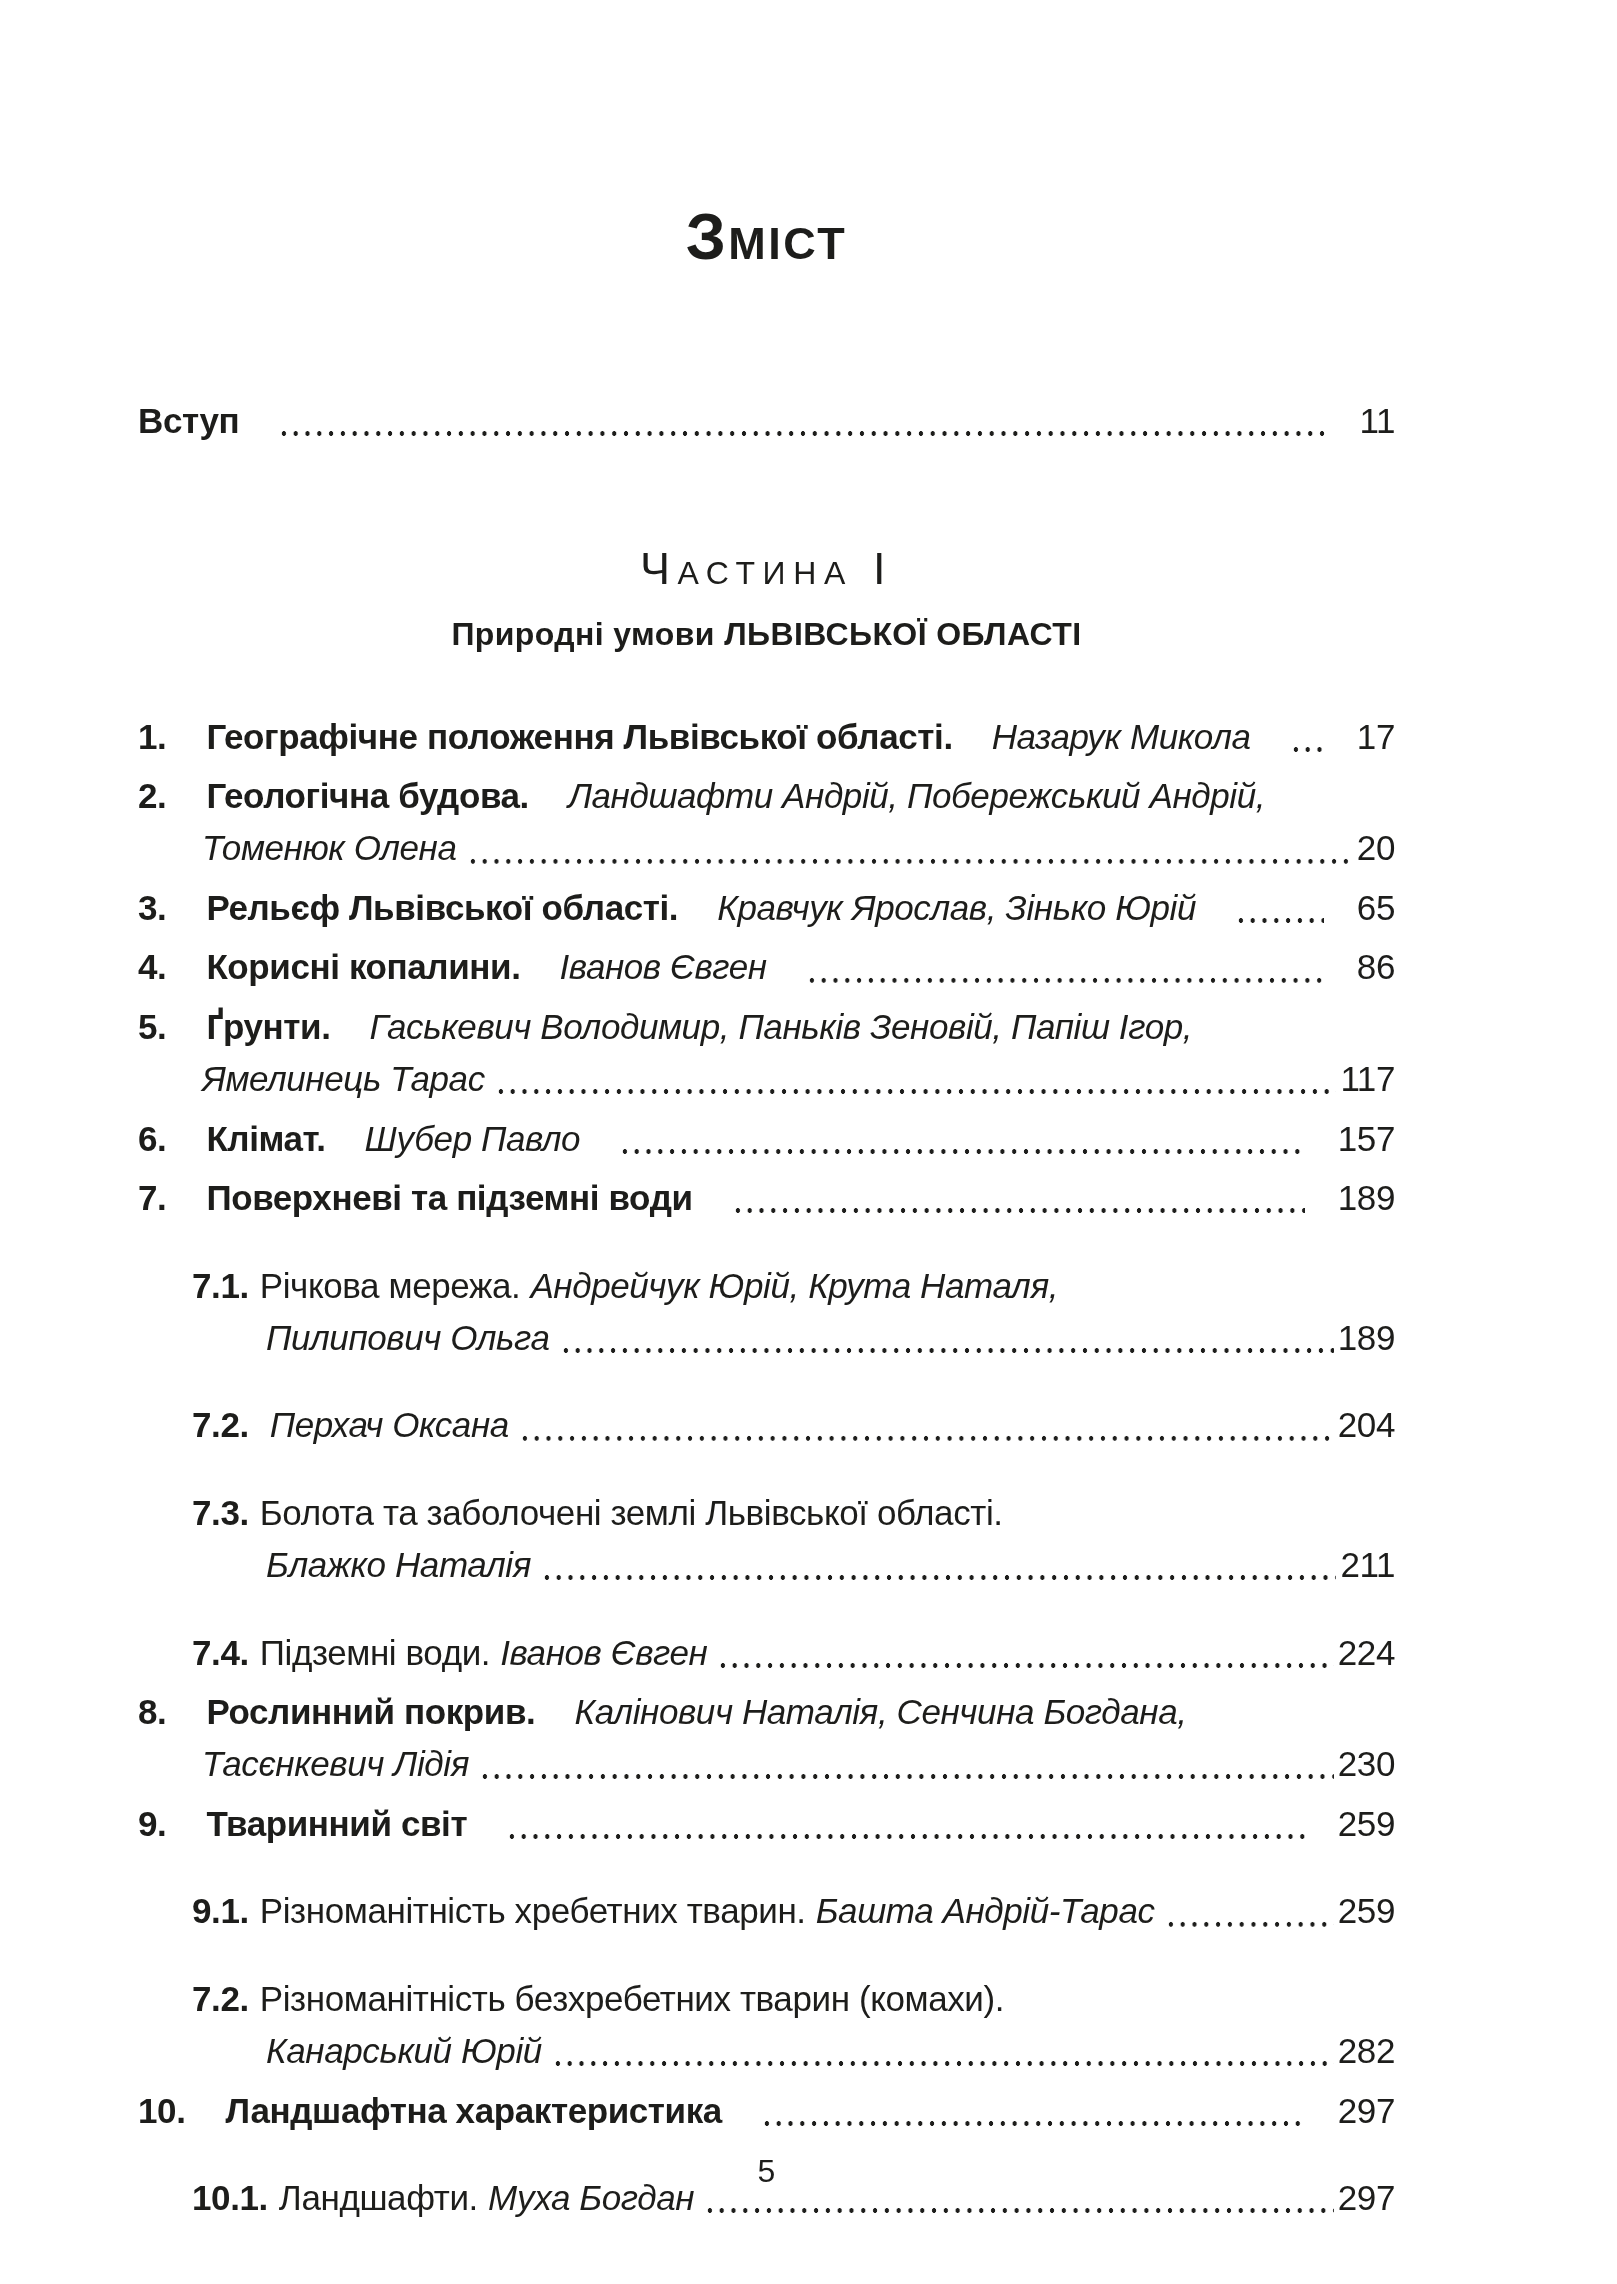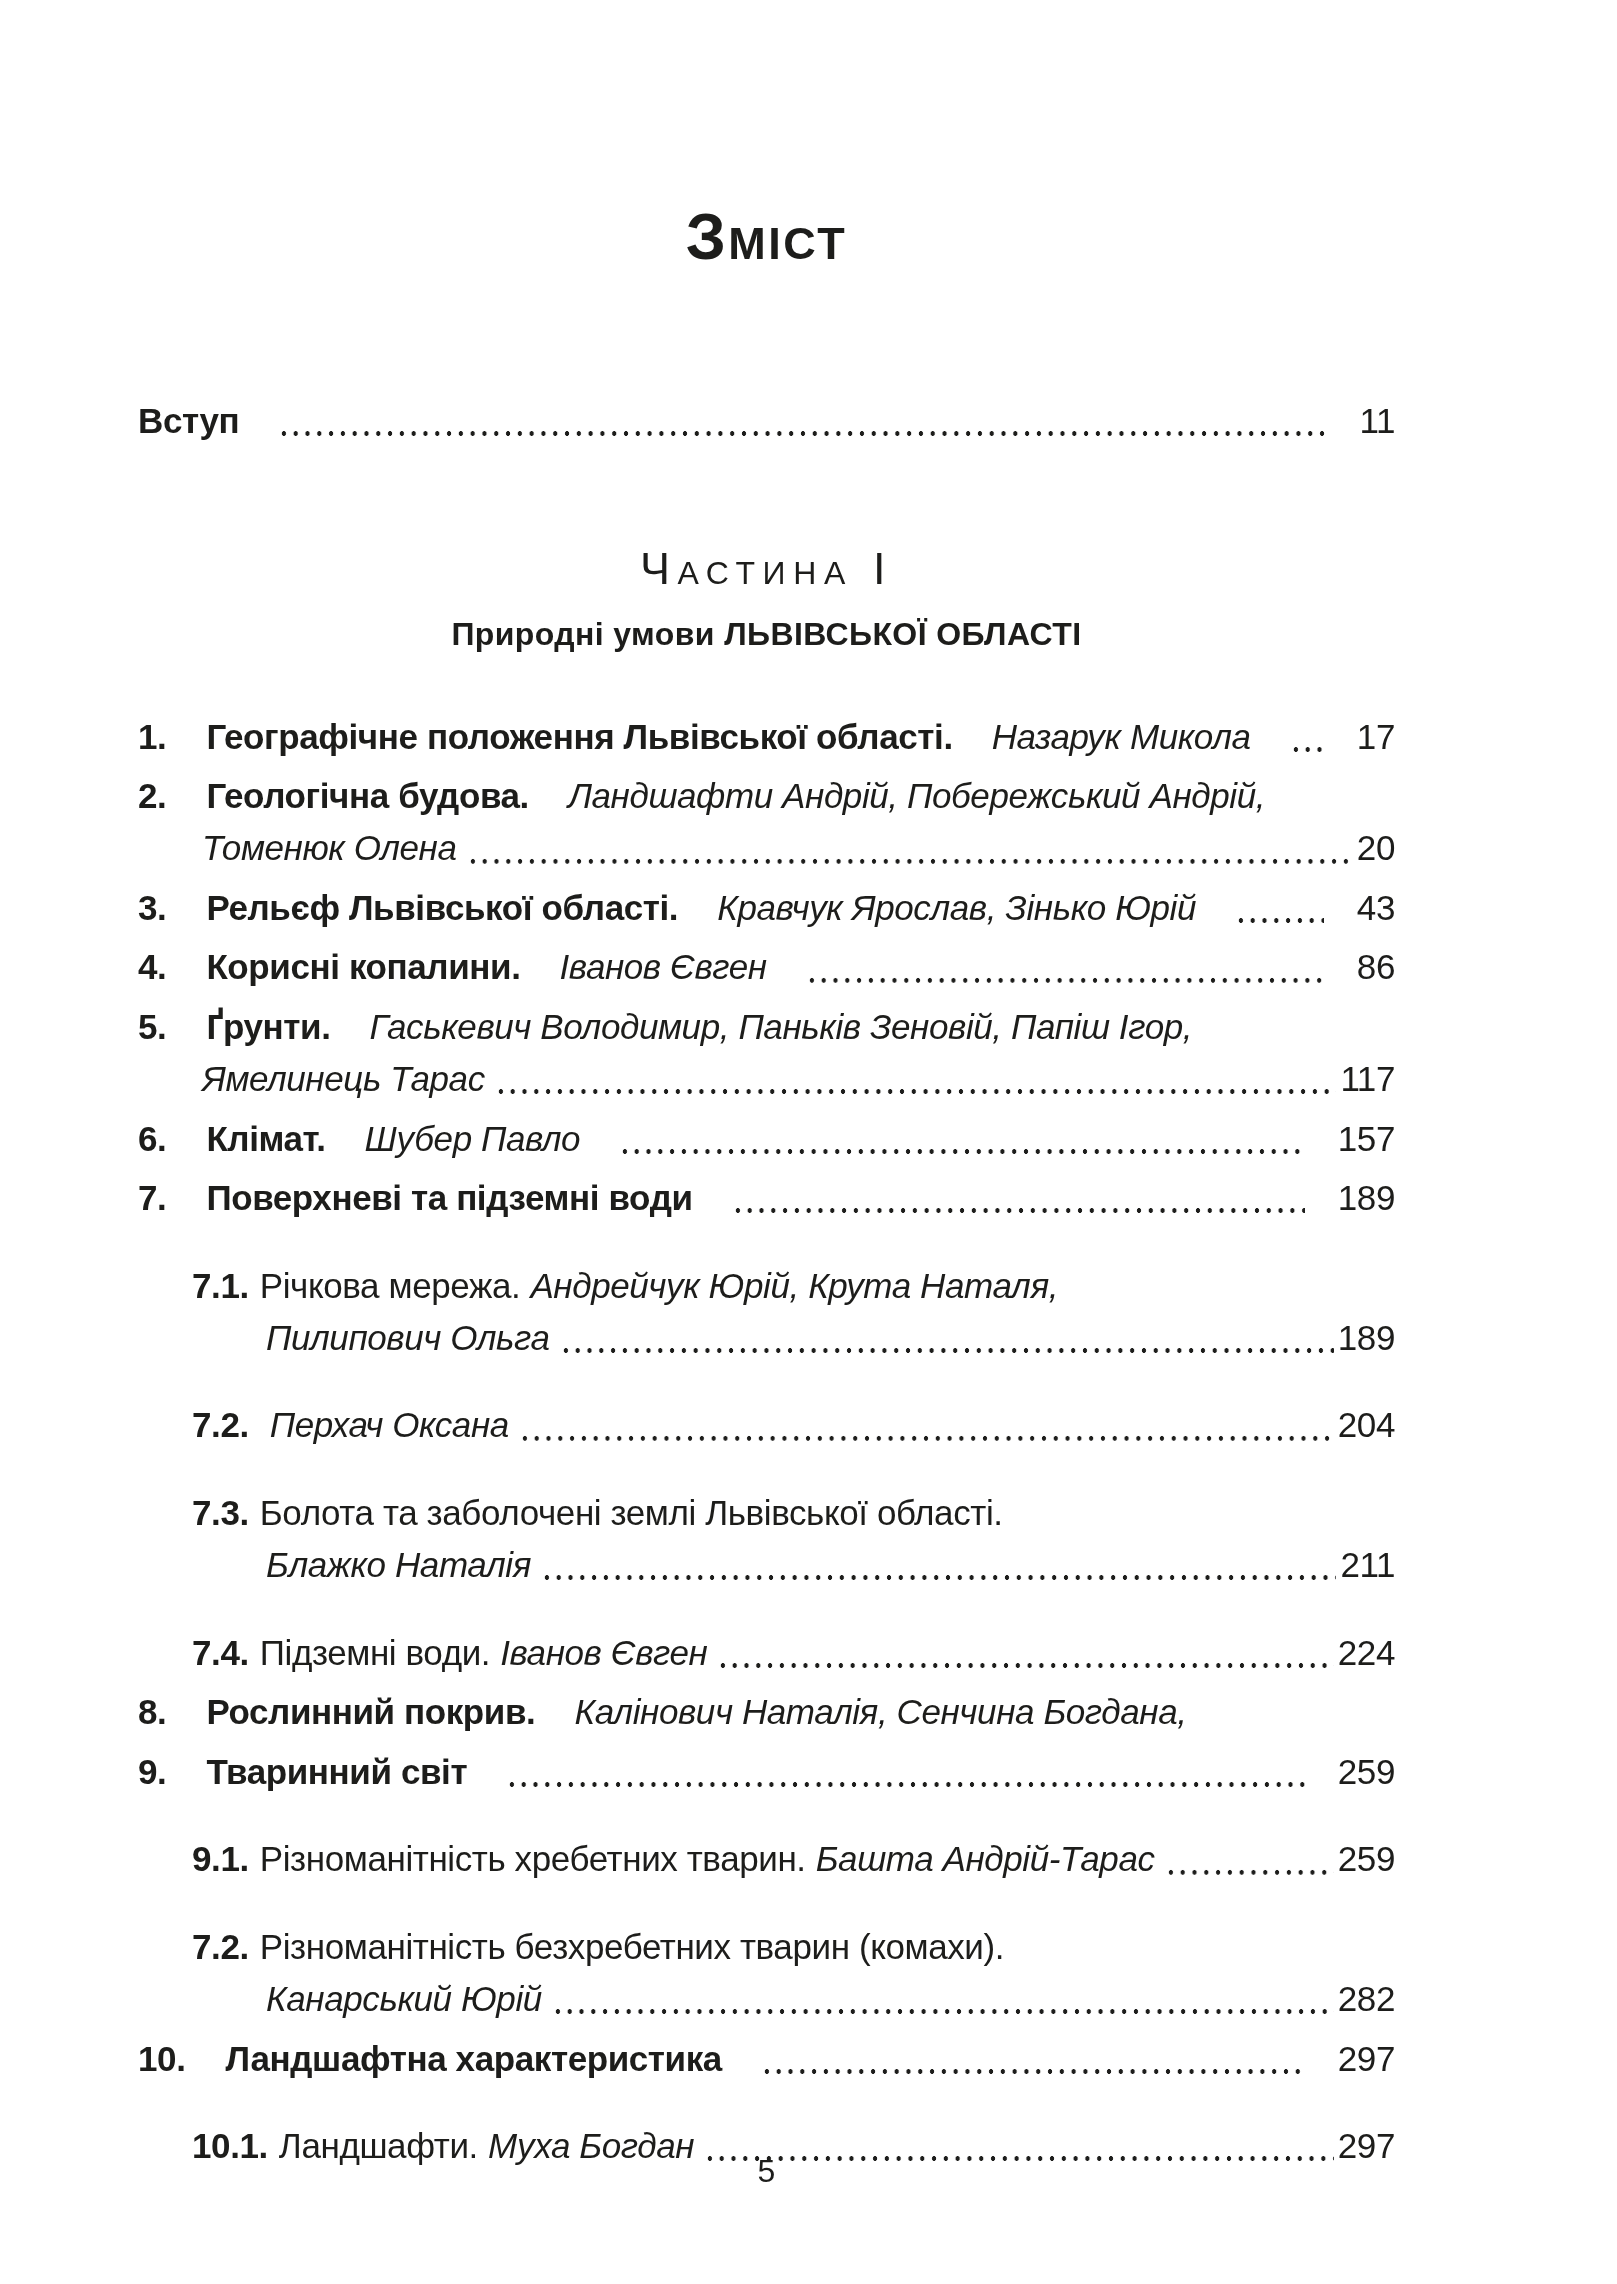--- a/index.html
+++ b/index.html
@@ -118,21 +118,21 @@
         <div class="row indent-top-cont">
           <span class="authors">Томенюк Олена</span>
           <span class="leader"></span>
           <span class="pagenum">20</span>
         </div>
         <div class="row indent-top new-entry">
           <span class="num">3.</span>
           <span class="title">Рельєф Львівської області.</span>
           <span class="authors">Кравчук Ярослав, Зінько Юрій</span>
           <span class="leader"></span>
-          <span class="pagenum">43</span>
+          <span class="pagenum">65</span>
         </div>
         <div class="row indent-top new-entry">
           <span class="num">4.</span>
           <span class="title">Корисні копалини.</span>
           <span class="authors">Іванов Євген</span>
           <span class="leader"></span>
           <span class="pagenum">86</span>
         </div>
         <div class="row indent-top new-entry">
           <span class="num">5.</span>
@@ -187,20 +187,25 @@
           <span class="title">Підземні води.</span>
           <span class="authors">Іванов Євген</span>
           <span class="leader"></span>
           <span class="pagenum">224</span>
         </div>
         <div class="row indent-top new-entry">
           <span class="num">8.</span>
           <span class="title">Рослинний покрив.</span>
           <span class="authors">Калінович Наталія, Сенчина Богдана,</span>
         </div>
+        <div class="row indent-top-cont">
+          <span class="authors">Тасєнкевич Лідія</span>
+          <span class="leader"></span>
+          <span class="pagenum">230</span>
+        </div>
         <div class="row indent-top new-entry">
           <span class="num">9.</span>
           <span class="title">Тваринний світ</span>
           <span class="leader"></span>
           <span class="pagenum">259</span>
         </div>
         <div class="row indent-sub new-entry">
           <span class="num">9.1.</span>
           <span class="title">Різноманітність хребетних тварин.</span>
           <span class="authors">Башта Андрій-Тарас</span>

